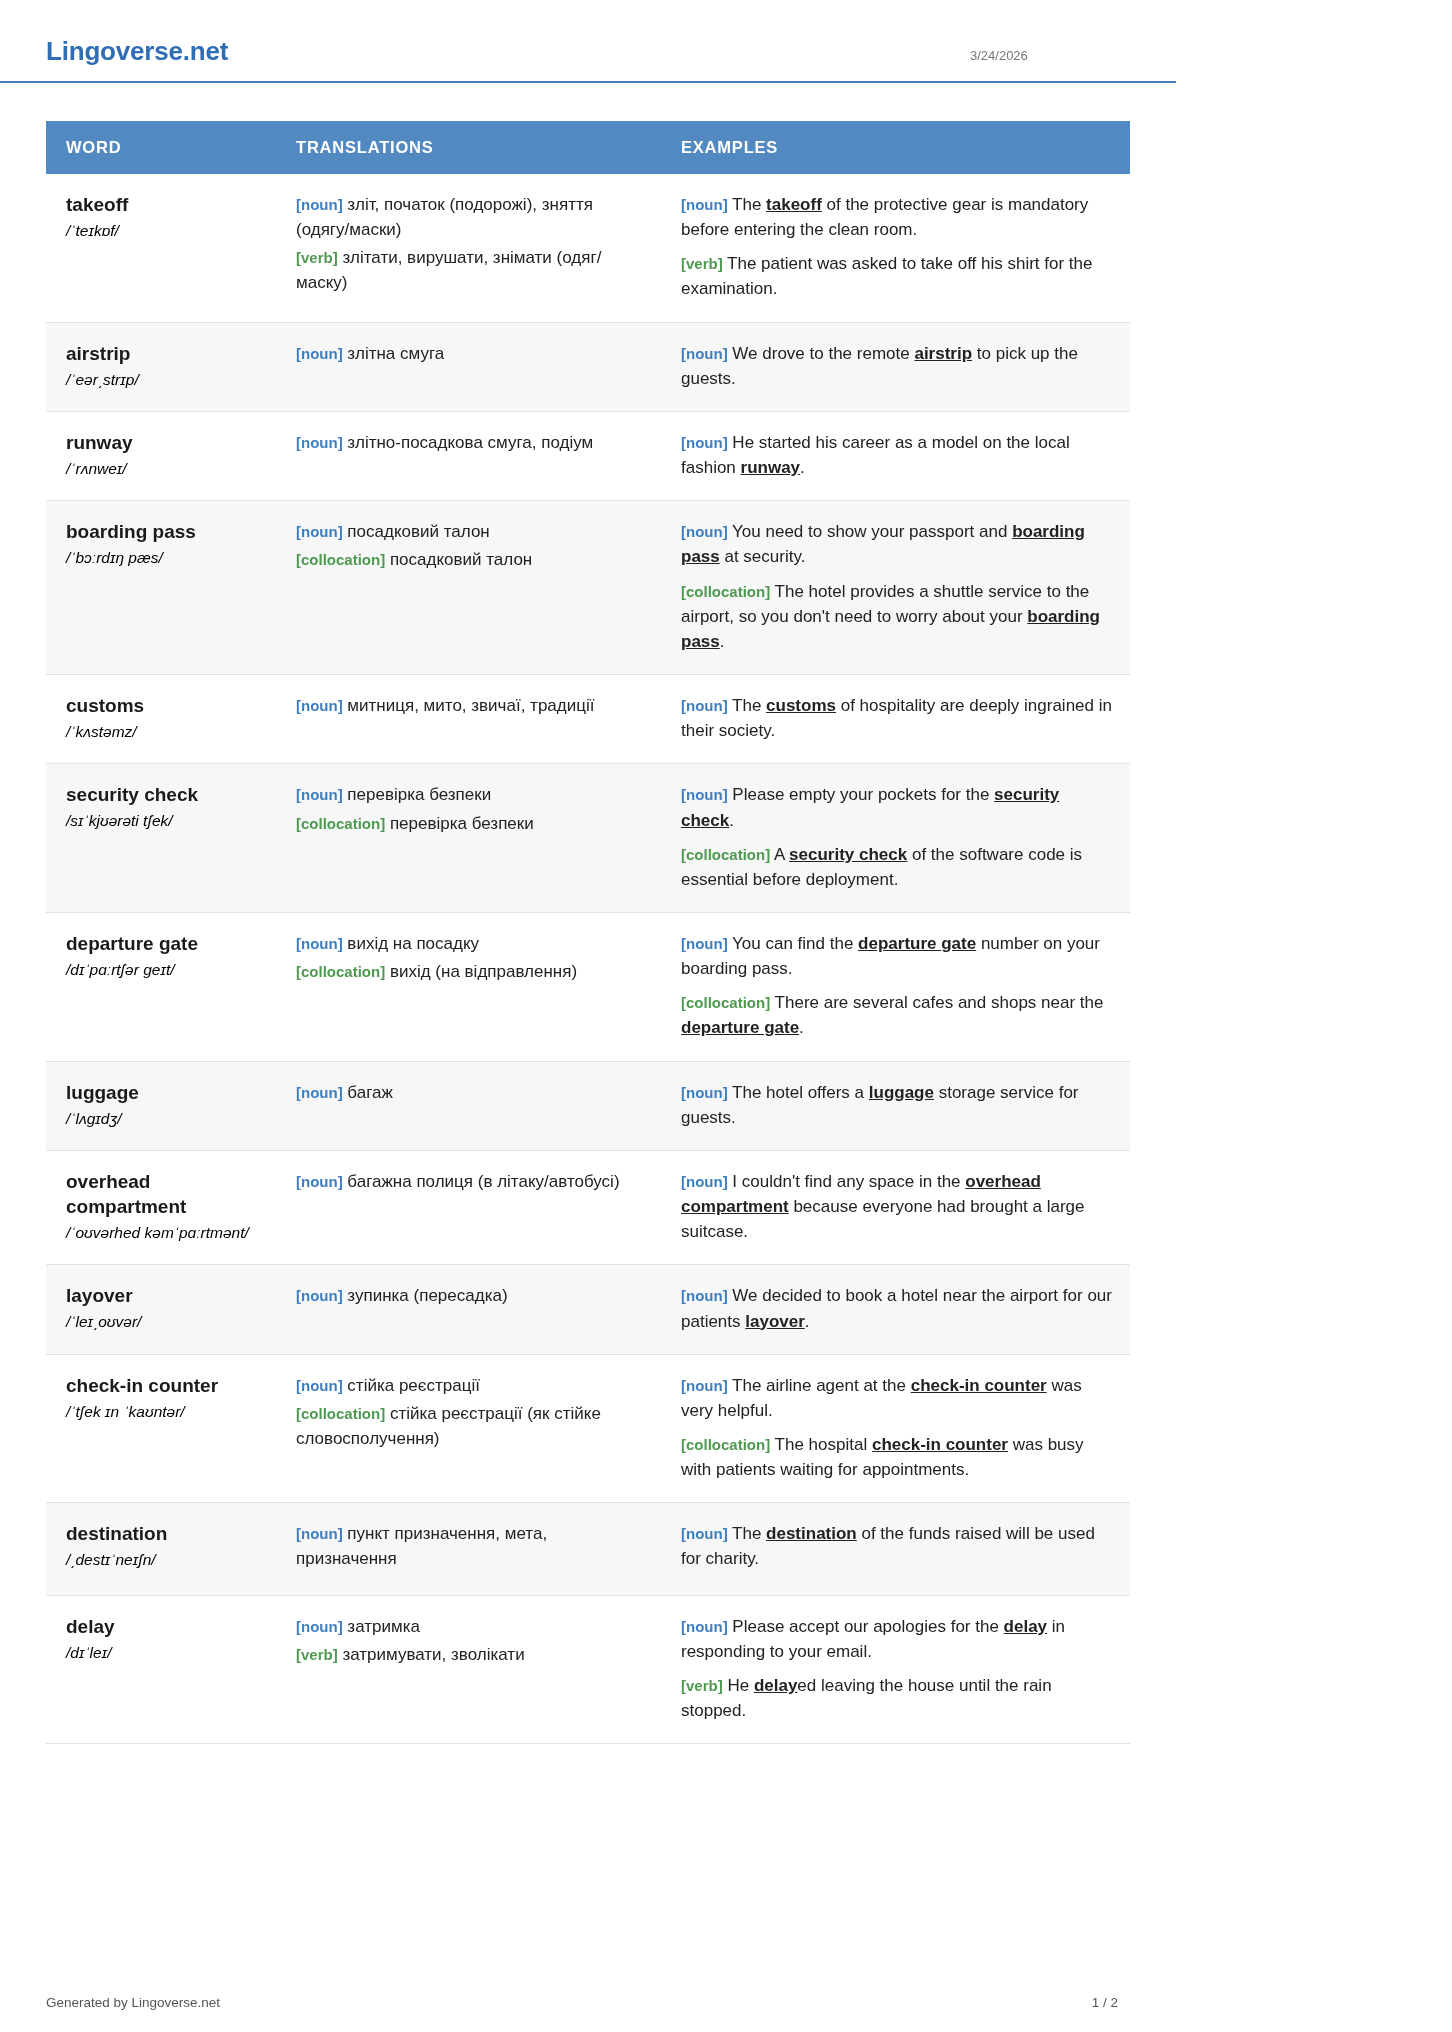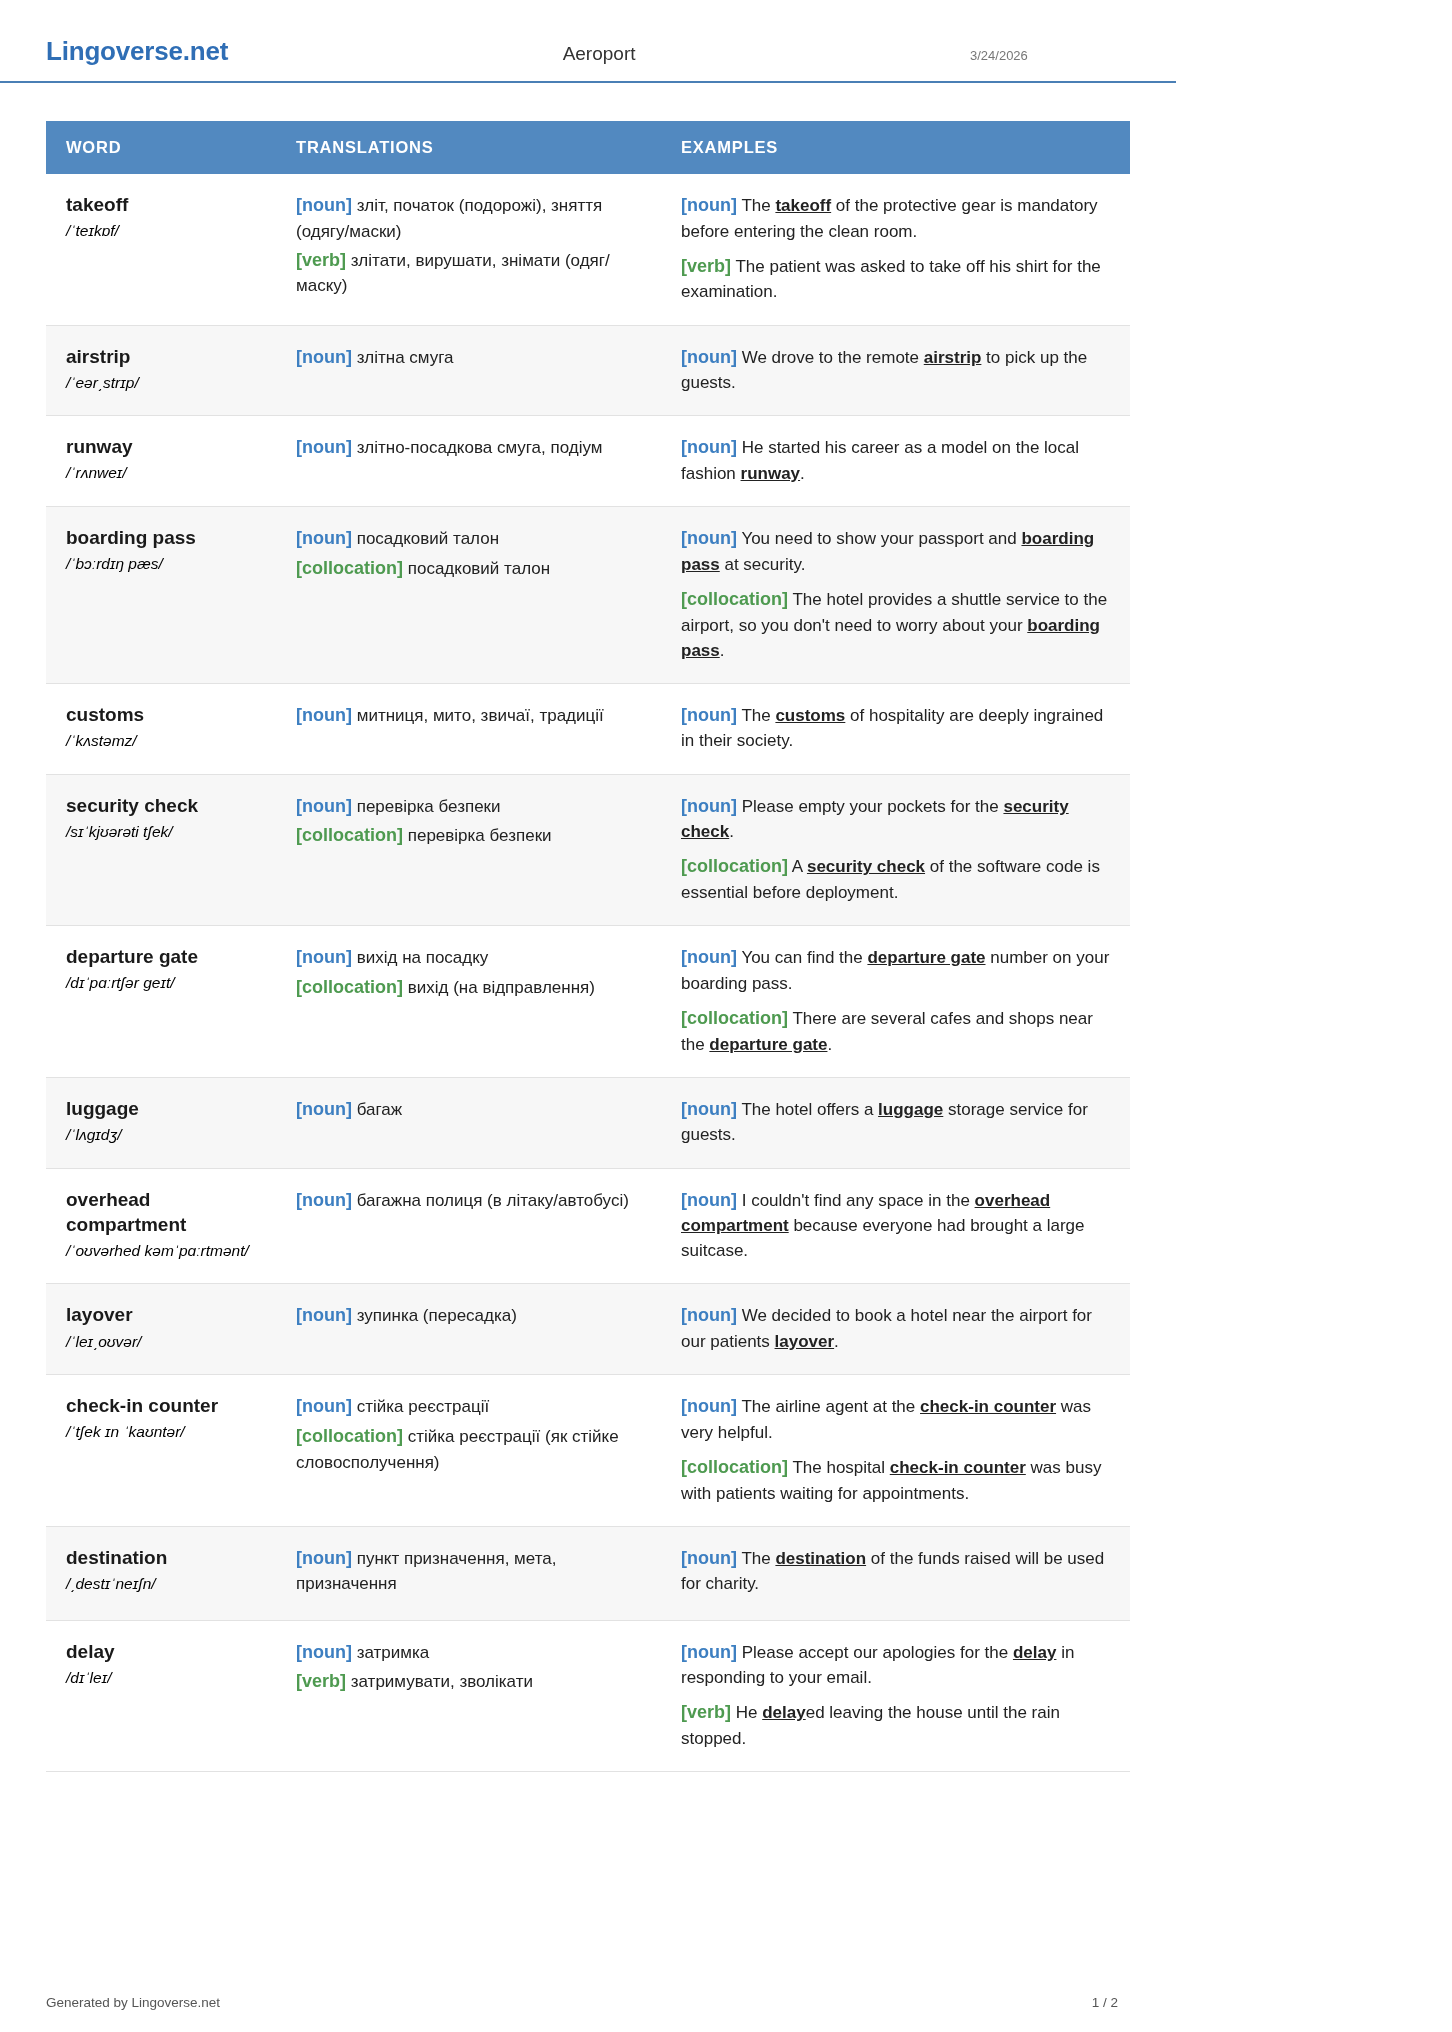--- a/index.html
+++ b/index.html
@@ -89,21 +89,21 @@
   .ipa {
     font-style: italic;
     font-size: 15.5px;
     color: #000000;
     margin-top: 4px;
     line-height: 1.3;
     word-break: break-word;
   }
   .tag {
     font-weight: bold;
-    font-size: 18px;
+    font-size: 15px;
   }
   .tag-noun { color: #3d7fc1; }
   .tag-verb { color: #4e9a50; }
   .tag-collocation { color: #4e9a50; }
 
   .trans-line { margin-bottom: 3px; }
   .ex-line { margin-bottom: 9px; }
   .ex-line:last-child { margin-bottom: 0; }
   .hl {
     font-weight: bold;
@@ -122,21 +122,20 @@
     color: #555;
   }
 </style>
 </head>
 <body>
 
 <div class="page">
 
   <div class="header">
     <div class="brand">Lingoverse.net</div>
-    <div class="doc-title">Aeroport</div>
     <div class="doc-date">3/24/2026</div>
   </div>
 
   <div class="table-wrap">
     <table class="vocab">
       <colgroup>
         <col class="c-word">
         <col class="c-trans">
         <col class="c-ex">
       </colgroup>

